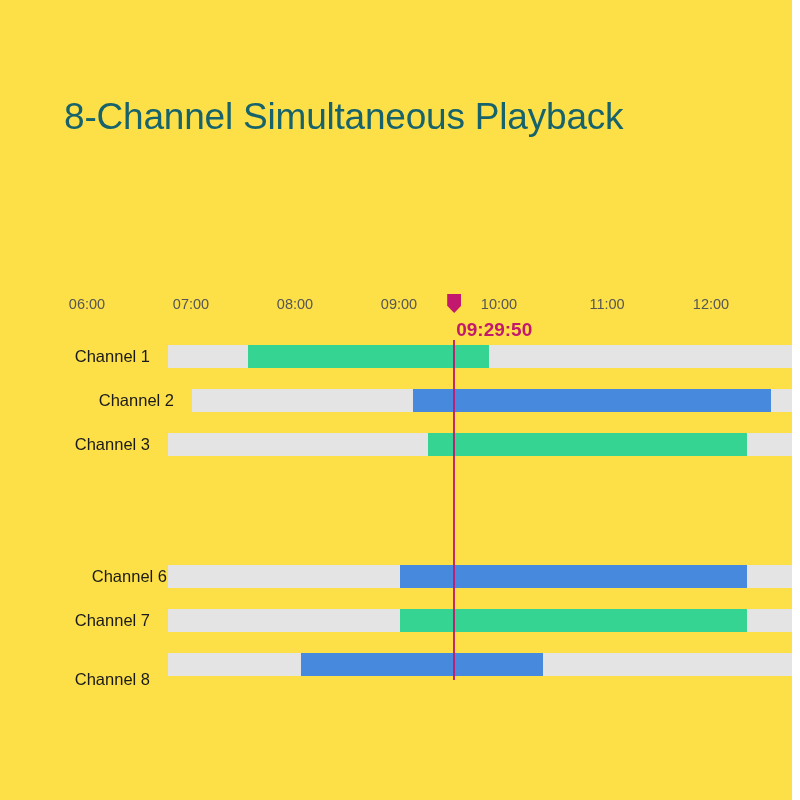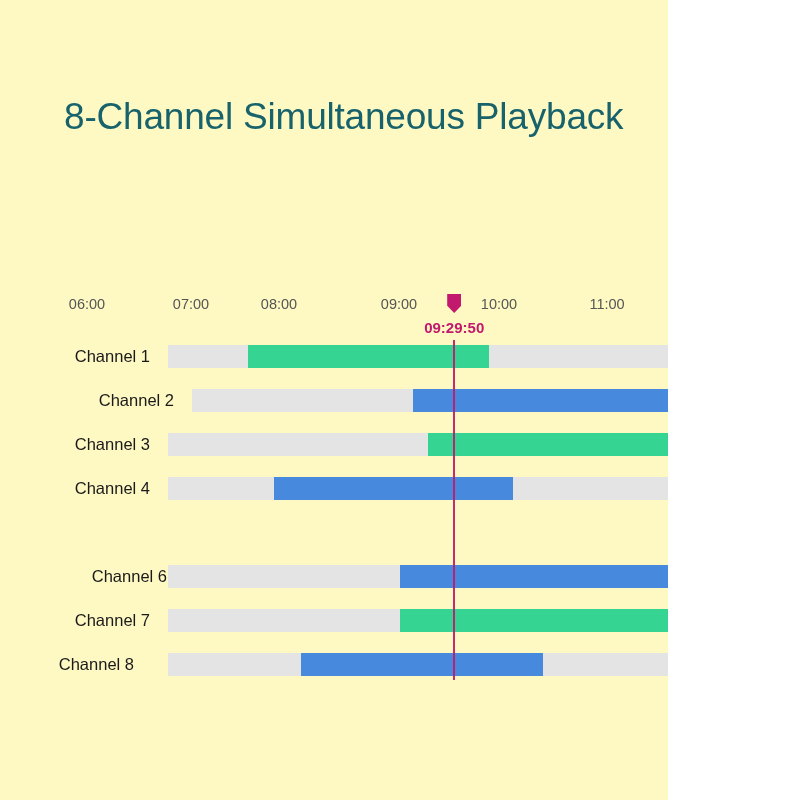--- a/index.html
+++ b/index.html
@@ -10,23 +10,23 @@
     background: #ffffff;
     overflow: hidden;
   }
   body {
     font-family: "Liberation Sans", sans-serif;
     -webkit-font-smoothing: antialiased;
   }
 
   #root {
     position: relative;
-    width: 668px;
+    width: 792px;
     height: 800px;
-    background: #fef9c3;
+    background: #fde047;
     overflow: hidden;
   }
 
   
   .title {
     position: absolute;
     left: 64px;
     top: 96px;
     font-size: 37px;
     font-weight: 400;
@@ -98,74 +98,70 @@
     position: absolute;
     width: 14px;
     height: 19px;
     background: #c2186d;
     transform: translateX(-50%);
     clip-path: polygon(0% 0%, 100% 0%, 100% 62%, 50% 100%, 0% 62%);
   }
   .playhead-time {
     position: absolute;
     transform: translateX(-50%);
-    font-size: 15px;
+    font-size: 19px;
     font-weight: bold;
     color: #c2186d;
     white-space: nowrap;
+    margin-left: 40px;
   }
 </style>
 </head>
 <body>
 
 <div id="root">
 
   <div class="title">8-Channel Simultaneous Playback</div>
 
   <div class="timeline" id="timeline">
 
   <div class="tick" style="left: 87px;">06:00</div>
       <div class="tick" style="left: 191px;">07:00</div>
-      <div class="tick" style="left: 279px;">08:00</div>
+      <div class="tick" style="left: 295px;">08:00</div>
       <div class="tick" style="left: 399px;">09:00</div>
       <div class="tick" style="left: 499px; text-align: center;">10:00</div>
       <div class="tick" style="left: 607px;">11:00</div>
       <div class="tick" style="left: 711px;">12:00</div>
       <div class="row" style="top: 345px;">
         <div class="row-label" style="right: 650px;">Channel 1</div>
         <div class="track" style="left: 168px; width: 632px; background: rgb(228, 228, 228);"></div>
         <div class="bar" style="left: 248.2px; width: 241.28px; height: 23px; background: rgb(53, 212, 147);"></div>
       </div>
       <div class="row" style="top: 389px; margin-left: 24px;">
         <div class="row-label" style="right: 650px;">Channel 2</div>
         <div class="track" style="left: 168px; width: 632px; background: rgb(228, 228, 228);"></div>
         <div class="bar" style="left: 388.6px; width: 358.8px; height: 23px; background: rgb(71, 137, 221);"></div>
       </div>
       <div class="row" style="top: 433px;">
         <div class="row-label" style="right: 650px;">Channel 3</div>
         <div class="track" style="left: 168px; width: 632px; background: rgb(228, 228, 228);"></div>
         <div class="bar" style="left: 428.12px; width: 319.28px; height: 23px; background: rgb(53, 212, 147);"></div>
       </div>
-      <div class="row" style="top: 477px;">
-        <div class="row-label" style="right: 650px;">Channel 4</div>
-        <div class="track" style="left: 168px; width: 632px; background: rgb(228, 228, 228);"></div>
-        <div class="bar" style="left: 274.2px; width: 239.2px; height: 23px; background: rgb(71, 137, 221);"></div>
-      </div>
       <div class="row" style="top: 565px;">
         <div class="row-label" style="right: 633px;">Channel 6</div>
         <div class="track" style="left: 168px; width: 632px; background: rgb(228, 228, 228);"></div>
         <div class="bar" style="left: 400.04px; width: 347.36px; height: 23px; background: rgb(71, 137, 221);"></div>
       </div>
       <div class="row" style="top: 609px;">
         <div class="row-label" style="right: 650px;">Channel 7</div>
         <div class="track" style="left: 168px; width: 632px; background: rgb(228, 228, 228);"></div>
         <div class="bar" style="left: 400.04px; width: 347.36px; height: 23px; background: rgb(53, 212, 147);"></div>
       </div>
       <div class="row" style="top: 653px;">
-        <div class="row-label" style="right: 666px;">Channel 8</div>
+        <div class="row-label" style="right: 650px; margin-top: 15px;">Channel 8</div>
         <div class="track" style="left: 168px; width: 632px; background: rgb(228, 228, 228);"></div>
         <div class="bar" style="left: 301.24px; width: 241.28px; height: 23px; background: rgb(71, 137, 221);"></div>
       </div>
       <div class="playhead-line" style="left: 453.209px; top: 340px; height: 340px; background: rgb(194, 24, 109);"></div>
       <div class="playhead-marker" style="left: 454.209px; top: 294px; background: rgb(194, 24, 109);"></div>
       <div class="playhead-time" style="left: 454.209px; top: 319px; color: rgb(194, 24, 109);">09:29:50</div>
     </div>
 
 </div>
 

